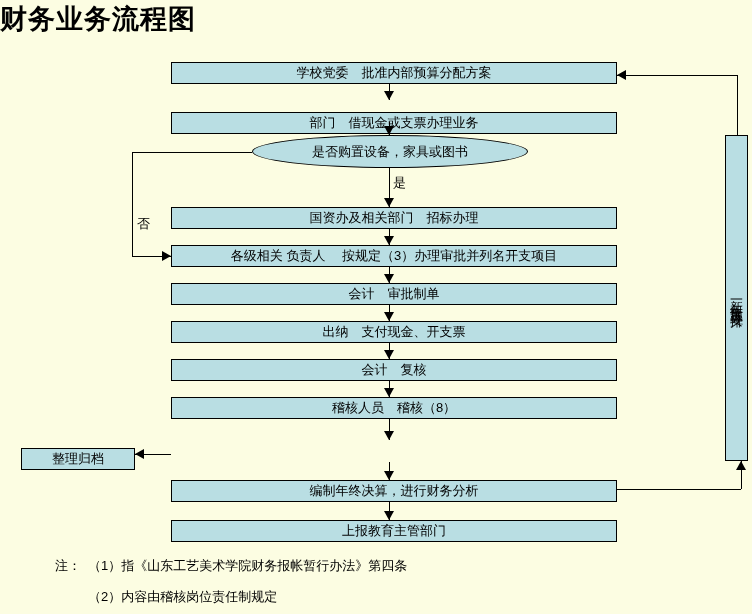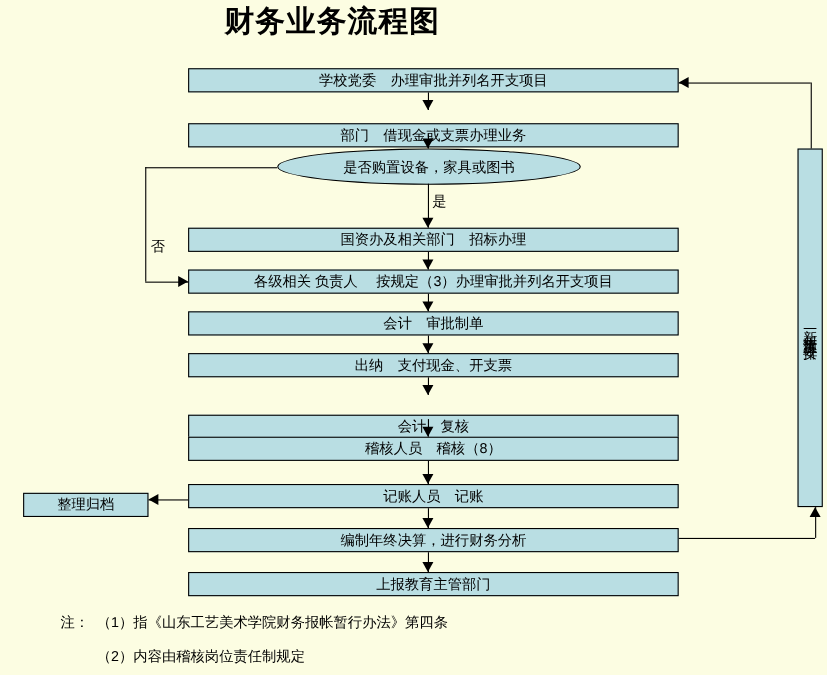--- a/index.html
+++ b/index.html
@@ -1,25 +1,25 @@
 <!DOCTYPE html>
 <html style="--bg: #FCFDE2; --box: #B9DEE3; --line: #000000; --text: #000000;"><head>
 <meta charset="utf-8">
 <style>
   :root{
     --bg:#FCFDE2; --box:#B9DEE3; --line:#000000; --text:#000000;
   }
   html,body{margin:0;padding:0;}
   body{font-family:"Liberation Sans","DejaVu Sans",sans-serif;}
   .canvas{position:relative;width:752px;height:614px;background:var(--bg);overflow:hidden;color:var(--text);}
-  .title{position:absolute;left:0;top:1px;width:604px;text-align:center;font-size:27px;font-weight:bold;letter-spacing:1px;}
+  .title{position:absolute;left:0;top:1px;width:604px;font-size:27px;font-weight:bold;letter-spacing:1px;}
   .fbox{position:absolute;left:171px;width:444px;height:20px;border:1px solid var(--line);background:var(--box);
         text-align:center;line-height:20px;font-size:13px;white-space:pre;}
   .b1{top:62px}.b2{top:112px}.b3{top:207px}.b4{top:245px}.b5{top:283px}.b6{top:321px}
-  .b7{top:377px}.b8{top:397px}.b9{top:440px}.b10{top:480px}.b11{top:520px}
+  .b7{top:359px}.b8{top:397px}.b9{top:440px}.b10{top:480px}.b11{top:520px}
   .ellipse{position:absolute;left:252px;top:135px;width:274px;height:31px;border:1px solid var(--line);
            background:var(--box);border-radius:50%;text-align:center;line-height:31px;font-size:13px;white-space:pre;}
   .sidebox{position:absolute;left:21px;top:448px;width:112px;height:20px;border:1px solid var(--line);
            background:var(--box);text-align:center;line-height:20px;font-size:13px;}
   .rightbox{position:absolute;left:725px;top:135px;width:21px;height:324px;border:1px solid var(--line);
             background:var(--box);display:flex;align-items:center;justify-content:center;}
   .rightbox span{writing-mode:vertical-rl;text-orientation:upright;font-size:13px;line-height:21px;letter-spacing:2px;}
   .hline,.vline{position:absolute;background:var(--line);}
   .hline{height:1px;}
   .vline{width:1px;}
@@ -31,29 +31,28 @@
   .lbl{position:absolute;font-size:13px;background:var(--bg);line-height:14px;}
   .note{position:absolute;font-size:13px;white-space:pre;}
 </style>
 </head>
 <body>
 
 <div class="canvas">
 
   <div class="title">财务业务流程图</div>
 
-  <div class="fbox b1">学校党委　办理审批并列名开支项目</div>
+  <div class="fbox b1">学校党委　批准内部预算分配方案</div>
   <div class="fbox b2">部门　借现金或支票办理业务</div>
   <div class="fbox b3">国资办及相关部门　招标办理</div>
   <div class="fbox b4">各级相关 负责人　 按规定（3）办理审批并列名开支项目</div>
   <div class="fbox b5">会计　审批制单</div>
   <div class="fbox b6">出纳　支付现金、开支票</div>
   <div class="fbox b7">会计　复核</div>
   <div class="fbox b8">稽核人员　稽核（8）</div>
-  <div class="fbox b9">记账人员　记账</div>
   <div class="fbox b10">编制年终决算，进行财务分析</div>
   <div class="fbox b11">上报教育主管部门</div>
 
   <div class="ellipse">是否购置设备，家具或图书</div>
 
   <div class="sidebox">整理归档</div>
   <div class="rightbox">
     <span>新一年度预算安排</span>
   </div>
 

